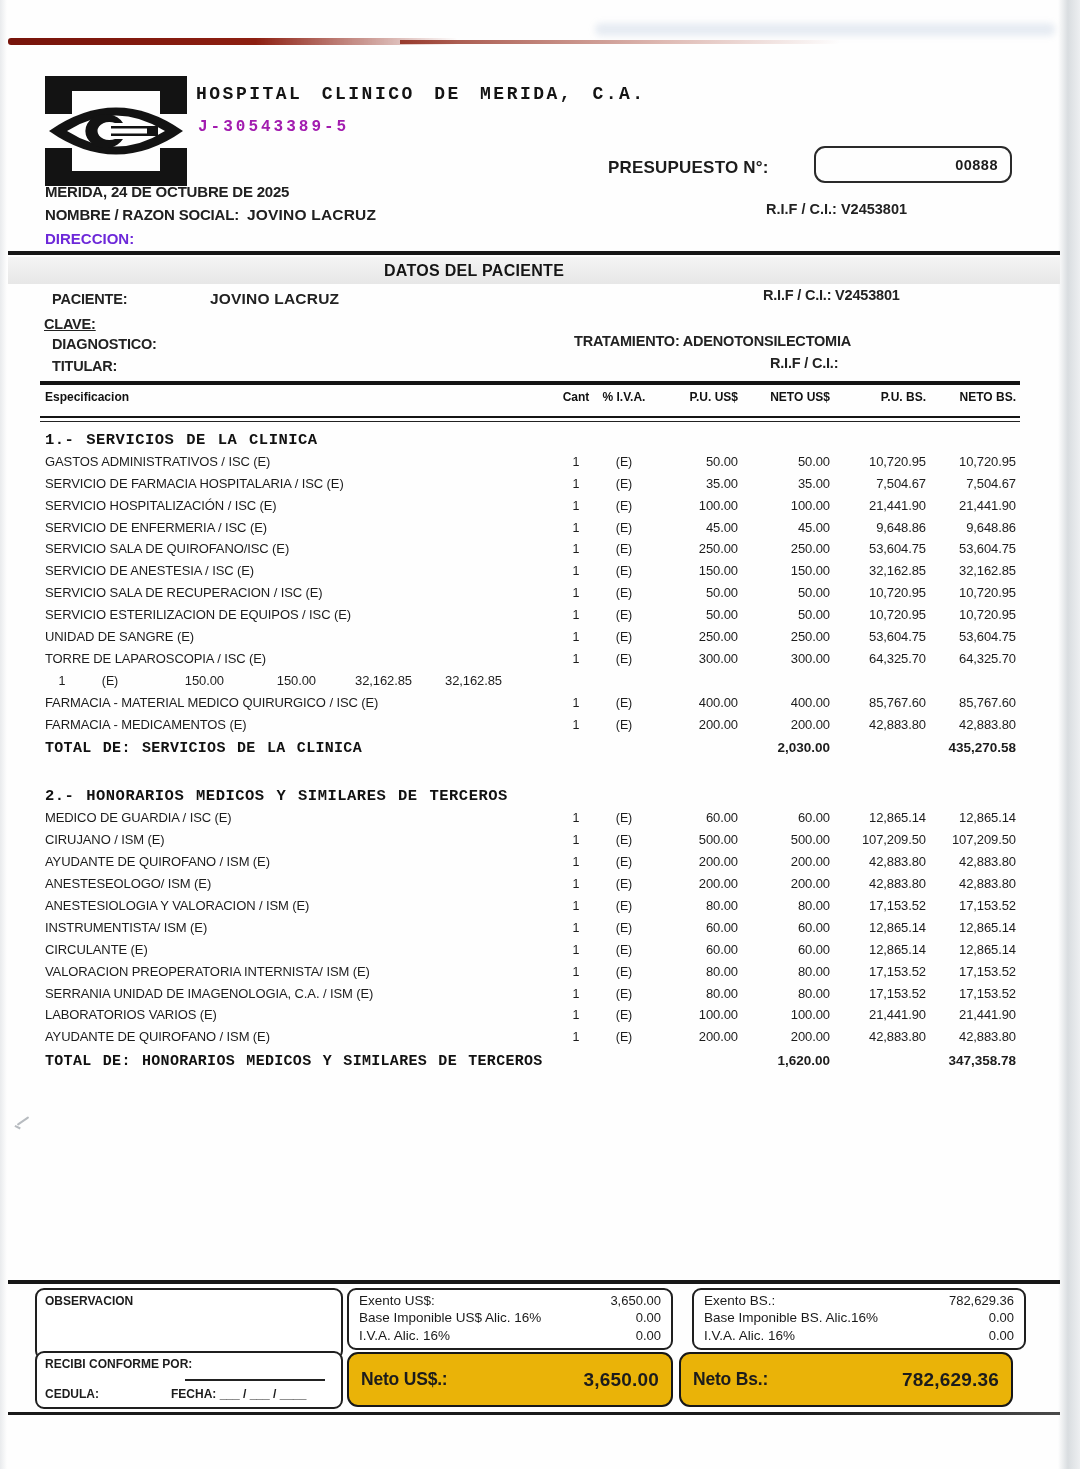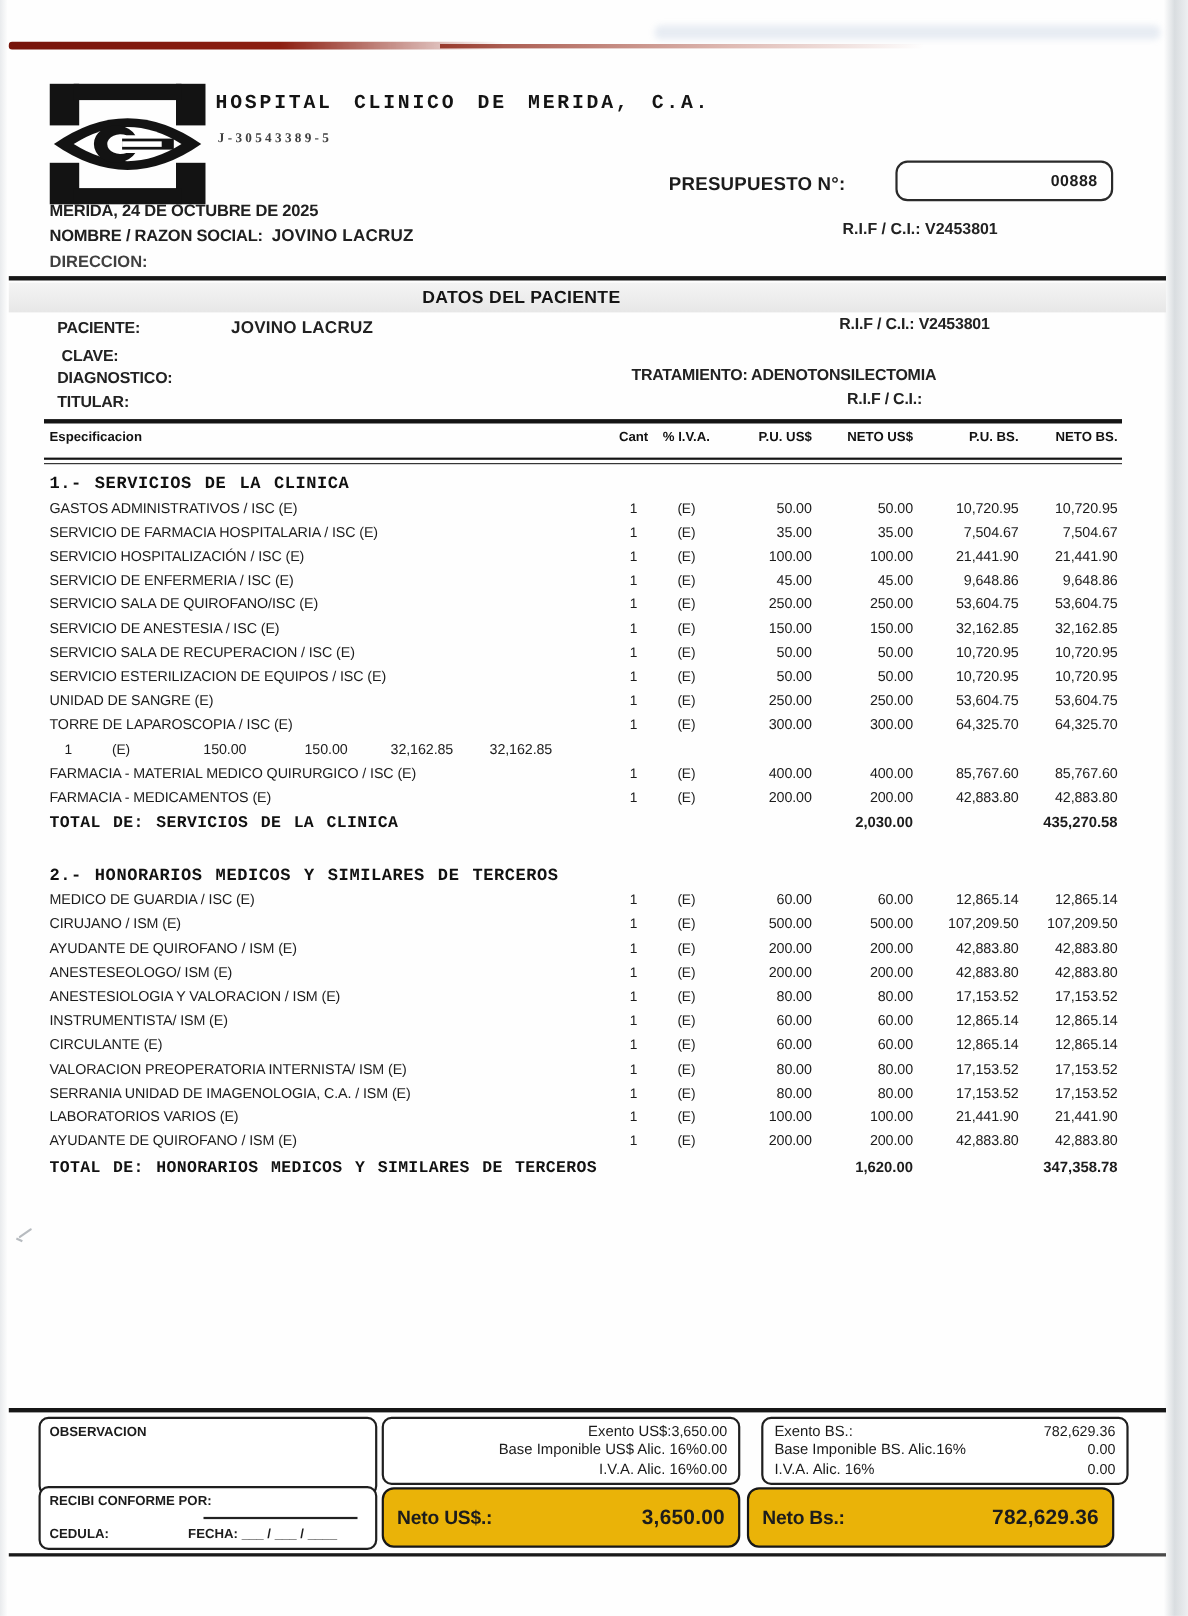--- a/index.html
+++ b/index.html
@@ -17,31 +17,31 @@
   .smudge-blue{position:absolute;left:595px;top:23px;width:460px;height:13px;
       background:rgba(120,150,190,.17);filter:blur(3px);border-radius:6px;}
   .tickmark{position:absolute;left:16px;top:1120px;width:14px;height:2px;background:#9aa0a6;
       transform:rotate(-35deg);border-radius:2px;opacity:.7;}
   .tickmark:after{content:"";position:absolute;left:-4px;top:2px;width:6px;height:2px;background:#9aa0a6;transform:rotate(60deg);}
 
   
   .logo{position:absolute;left:45px;top:76px;}
   .h-name{position:absolute;left:196px;top:84px;font-family:"Liberation Mono",monospace;
       font-weight:bold;font-size:18px;letter-spacing:2.5px;word-spacing:6px;color:#141414;}
-  .h-rif{position:absolute;left:198px;top:118px;font-family:Liberation Serif, serif;
-      font-weight:bold;font-size:12px;letter-spacing:3px;color:#404040;}
+  .h-rif{position:absolute;left:198px;top:118px;font-family:Liberation Mono, monospace;
+      font-weight:bold;font-size:16px;letter-spacing:3px;color:#a21caf;}
   .pres-label{position:absolute;left:608px;top:158px;font-size:17px;font-weight:bold;letter-spacing:.2px;}
   .pres-box{position:absolute;left:814px;top:146px;width:198px;height:37px;border:2.5px solid #2a2a2a;
       border-radius:11px;display:flex;align-items:center;justify-content:flex-end;padding-right:12px;box-sizing:border-box;
       font-size:14.5px;font-weight:bold;letter-spacing:.5px;}
   .date-line{position:absolute;left:45px;top:183px;font-size:15px;font-weight:bold;letter-spacing:-.2px;color:#202020;}
   .nombre-line{position:absolute;left:45px;top:206px;font-size:15px;font-weight:bold;letter-spacing:-.2px;color:#202020;}
   .nombre-line b{font-size:15.5px;padding-left:8px;letter-spacing:.2px;}
   .rif-right-1{position:absolute;left:766px;top:201px;font-size:14.5px;font-weight:bold;color:#222;}
-  .dir-line{position:absolute;left:45px;top:230px;font-size:15px;font-weight:bold;color:#404040;}
+  .dir-line{position:absolute;left:45px;top:230px;font-size:15px;font-weight:bold;color:#6d28d9;}
 
   .rule{position:absolute;left:8px;right:20px;background:#171717;}
   .band{position:absolute;left:8px;right:20px;top:257px;height:27px;
       background:linear-gradient(#f4f4f4,#e7e7e7);display:flex;align-items:center;justify-content:center;}
   .band span{font-size:16px;font-weight:bold;letter-spacing:.3px;color:#151515;transform:translateX(-60px);}
 
   
   .pt{position:absolute;font-weight:bold;color:#222;}
   .lbl14{font-size:14.5px;letter-spacing:-.2px;}
 
@@ -74,21 +74,21 @@
   
   .foot-rule-top{top:1280px;height:4px;}
   .foot-rule-bot{top:1412px;height:3px;background:linear-gradient(to right,#1a1a1a 75%,#4a4a4a);}
   .obox{position:absolute;border:2.2px solid #1f1f1f;border-radius:9px;box-sizing:border-box;background:#fff;}
   .obs{left:35px;top:1288px;width:308px;height:72px;padding:4px 8px;font-size:12px;font-weight:bold;}
   .recibi{left:35px;top:1351px;width:308px;height:58px;padding:4px 8px;font-size:12px;font-weight:bold;}
   .sig-line{position:absolute;left:148px;top:26px;width:140px;border-bottom:2px solid #222;}
   .ced-row{position:absolute;left:8px;bottom:6px;right:8px;display:flex;font-size:12px;font-weight:bold;}
   .ced-row .fecha{margin-left:72px;}
   .vbox-rows{padding:3px 10px;display:flex;flex-direction:column;justify-content:space-around;}
-  .usd-rows{left:347px;top:1288px;width:326px;height:62px;align-items:flex-end;}
+  .usd-rows{left:347px;top:1288px;width:326px;height:62px;}
   .bs-rows{left:679px;top:1288px;width:334px;height:62px;margin-left:13px;}
   .vrow{display:flex;justify-content:space-between;align-items:baseline;font-size:13.5px;color:#1a1a1a;height:19px;}
   .vrow .v{font-size:13px;}
   .neto-box{position:absolute;border:2.6px solid #171717;border-radius:11px;box-sizing:border-box;
       display:flex;align-items:center;justify-content:space-between;padding:0 12px;background:#eab308;}
   .neto-usd{left:347px;top:1352px;width:326px;height:55px;}
   .neto-bs{left:679px;top:1352px;width:334px;height:55px;}
   .neto-box .nl{font-size:17.5px;font-weight:bold;letter-spacing:-.2px;}
   .neto-box .nv{font-size:19px;font-weight:bold;letter-spacing:.2px;}
 </style>
@@ -136,21 +136,21 @@
   <div class="dir-line">DIRECCION:</div>
 
   <div class="rule" style="top:251px;height:4px;"></div>
   <div class="band">
     <span>DATOS DEL PACIENTE</span>
   </div>
 
   <div class="pt lbl14" style="left:52px;top:291px;">PACIENTE:</div>
   <div class="pt" style="left:210px;top:290px;font-size:15.5px;letter-spacing:.2px;">JOVINO LACRUZ</div>
   <div class="pt lbl14" style="left:763px;top:287px;">R.I.F / C.I.: V2453801</div>
-  <div class="pt lbl14" style="left:56px;top:316px;">CLAVE:</div>
+  <div class="pt lbl14" style="left:44px;top:316px;text-decoration:underline;">CLAVE:</div>
   <div class="pt lbl14" style="left:52px;top:336px;">DIAGNOSTICO:</div>
   <div class="pt lbl14" style="left:574px;top:333px;">TRATAMIENTO: ADENOTONSILECTOMIA</div>
   <div class="pt lbl14" style="left:52px;top:358px;">TITULAR:</div>
   <div class="pt lbl14" style="left:770px;top:355px;">R.I.F / C.I.:</div>
 
   <div class="tbl">
     <div class="hr3"></div>
     <div class="thead">
       <span class="c-desc">Especificacion</span>
       <span class="c-cant">Cant</span>

